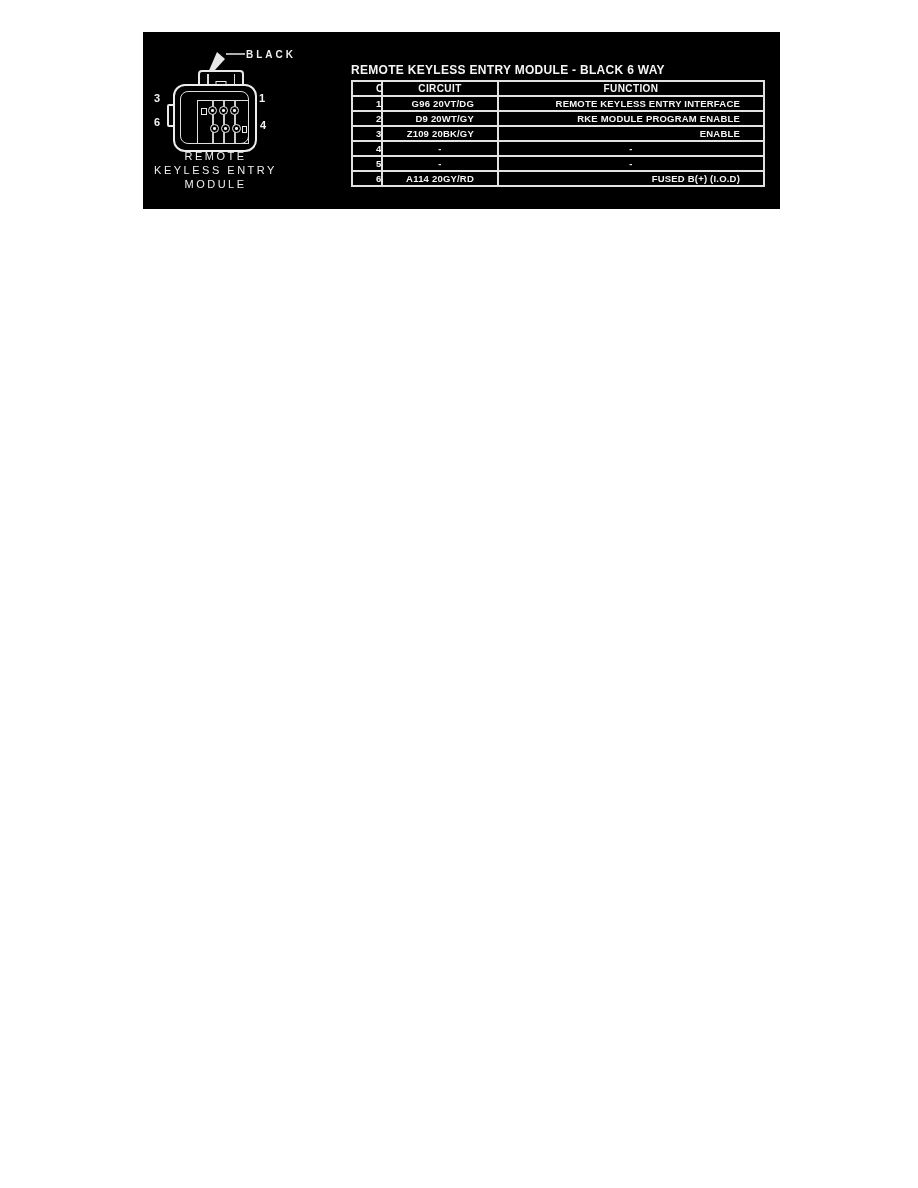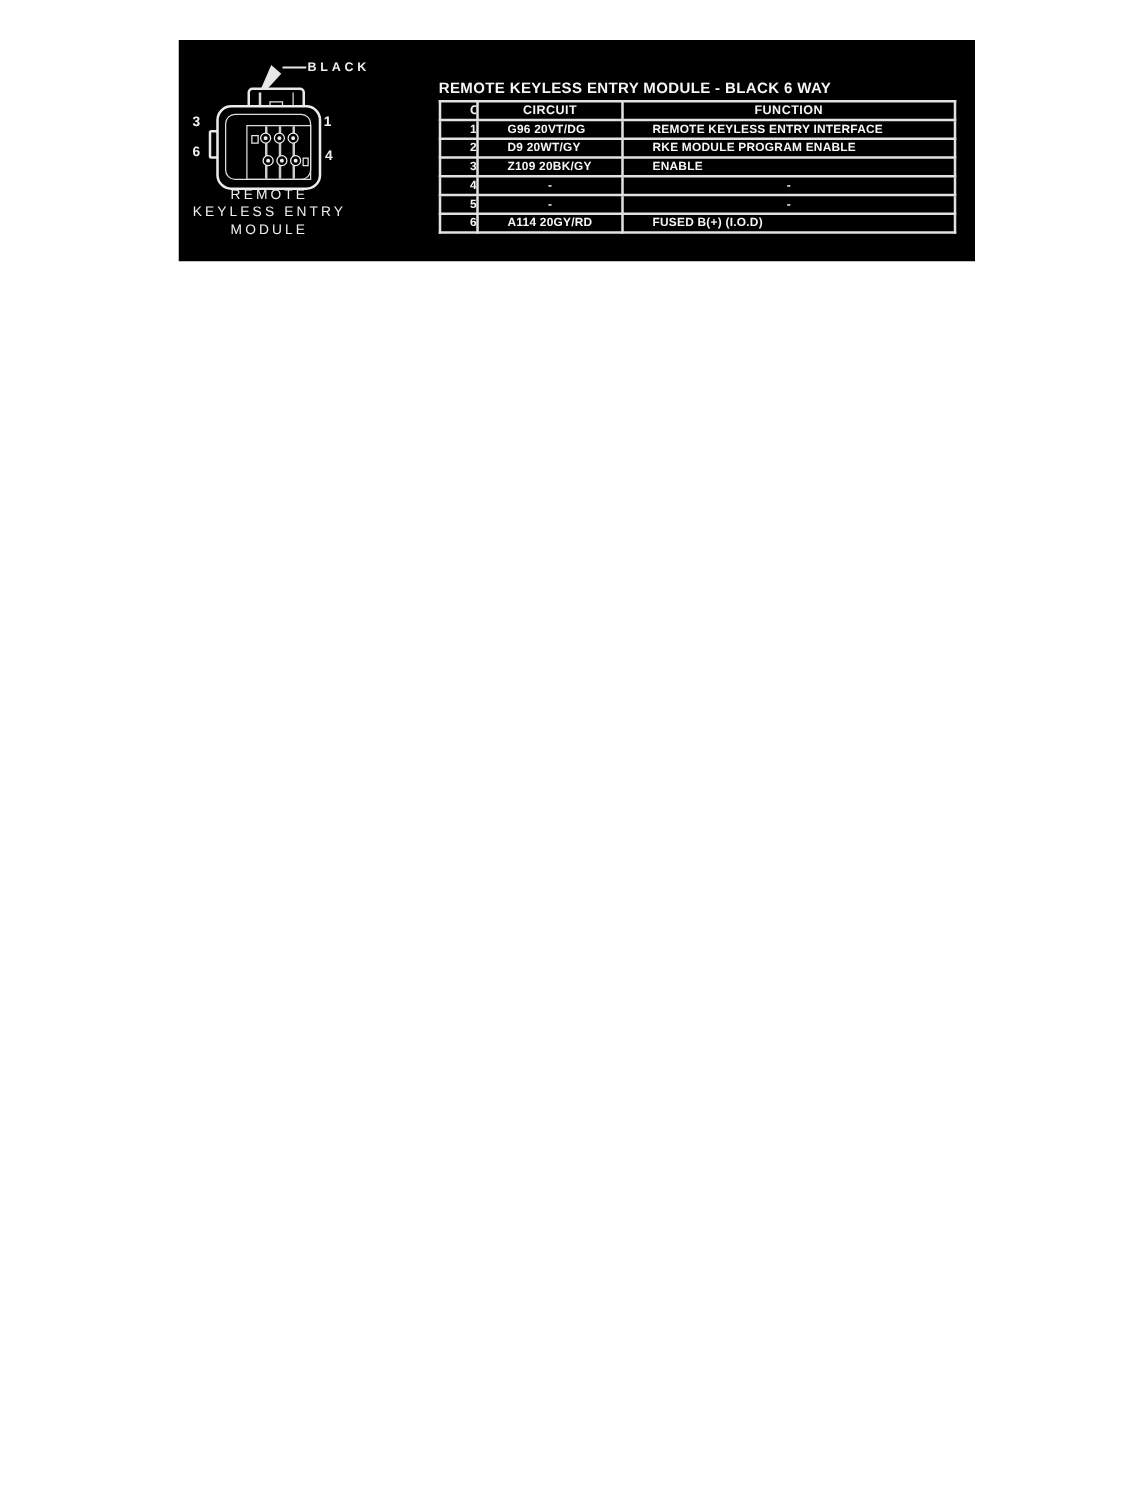--- a/index.html
+++ b/index.html
@@ -79,21 +79,21 @@
     background:#000;
   }
   .c-cav{width:30px}.c-circuit{width:116px}.c-fn{width:266px}
   .pintable th,.pintable td{
     border:2px solid #e2e2e2;color:#f5f5f5;font-weight:bold;
     height:11px;padding:1px 23px;line-height:11px;white-space:nowrap;overflow:hidden;
   }
   .pintable th{font-size:10px;text-align:center;letter-spacing:0.4px;}
   .pintable td{font-size:9.5px;letter-spacing:0.2px;}
   td.col-cav{text-align:center;}
-  td.col-circuit,td.col-function{text-align:left;}
+  td.col-circuit,td.col-function{text-align:right;}
   td.dash{text-align:center;}
 </style>
 </head>
 <body>
 
 <div class="panel">
 
   <div class="figure">
 
     <span class="black-label">BLACK</span>

